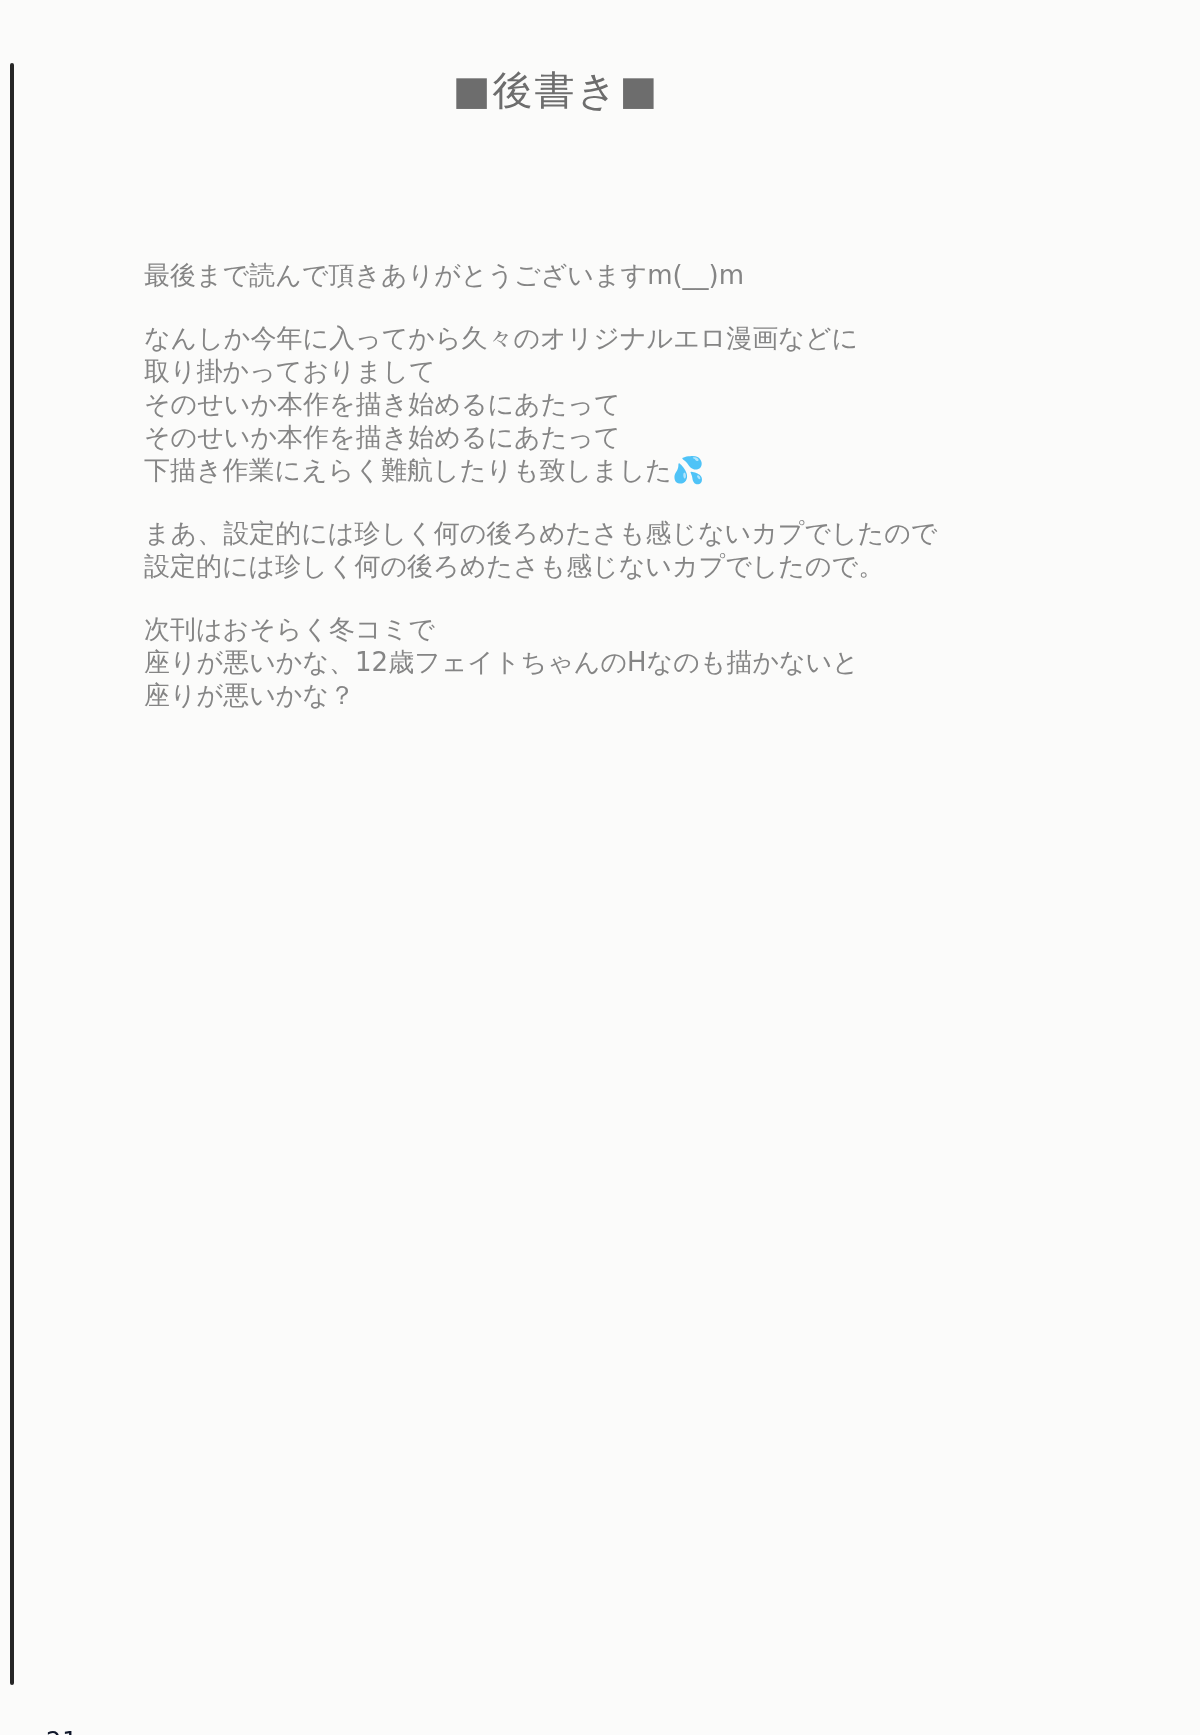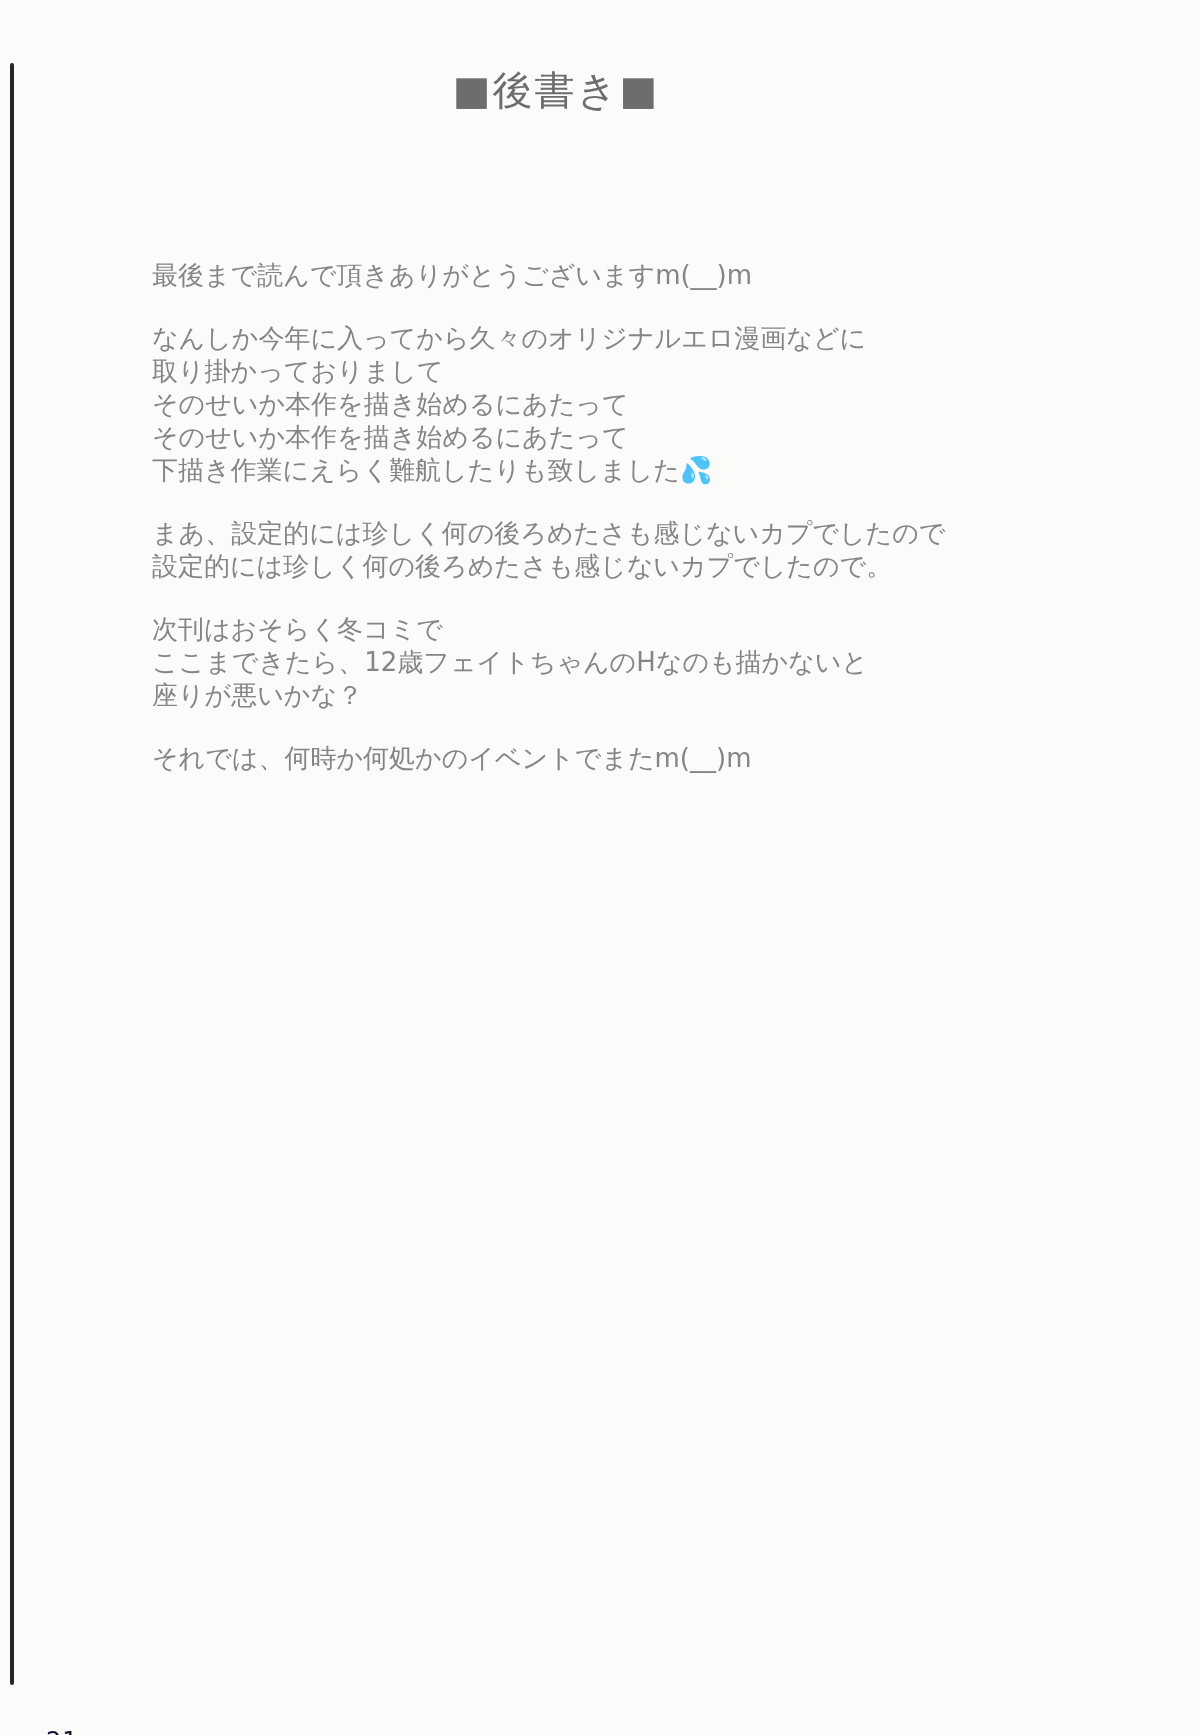--- a/index.html
+++ b/index.html
@@ -37,21 +37,21 @@
     text-align: center;
     transform: translateX(-44px);
     font-size: 40px;
     font-weight: 500;
     letter-spacing: 2px;
     color: #6d6d6d;
   }
   .body-text {
     position: absolute;
     top: 220px;
-    left: 152px;
+    left: 144px;
     right: 60px;
     color: #858585;
     font-size: 26px;
     font-weight: 400;
   }
   .body-text p {
     margin: 0 0 30px 0;
     padding: 0;
   }
   .body-text .line {
@@ -91,26 +91,23 @@
       <span class="line">下描き作業にえらく難航したりも致しました💦</span>
     </p>
 
     <p>
       <span class="line">まあ、設定的には珍しく何の後ろめたさも感じないカプでしたので</span>
       <span class="line">設定的には珍しく何の後ろめたさも感じないカプでしたので。</span>
     </p>
 
     <p>
       <span class="line">次刊はおそらく冬コミで</span>
-      <span class="line">ここまできたら、12歳フェイトちゃんのHなのも描かないと</span>
+      <span class="line">座りが悪いかな、12歳フェイトちゃんのHなのも描かないと</span>
       <span class="line">座りが悪いかな？</span>
     </p>
 
 
-    <p>
-      <span class="line">それでは、何時か何処かのイベントでまたm(__)m</span>
-    </p>
 
   </div>
 
   <div class="page-number">21</div>
 
 </div>
 
 </body></html>

